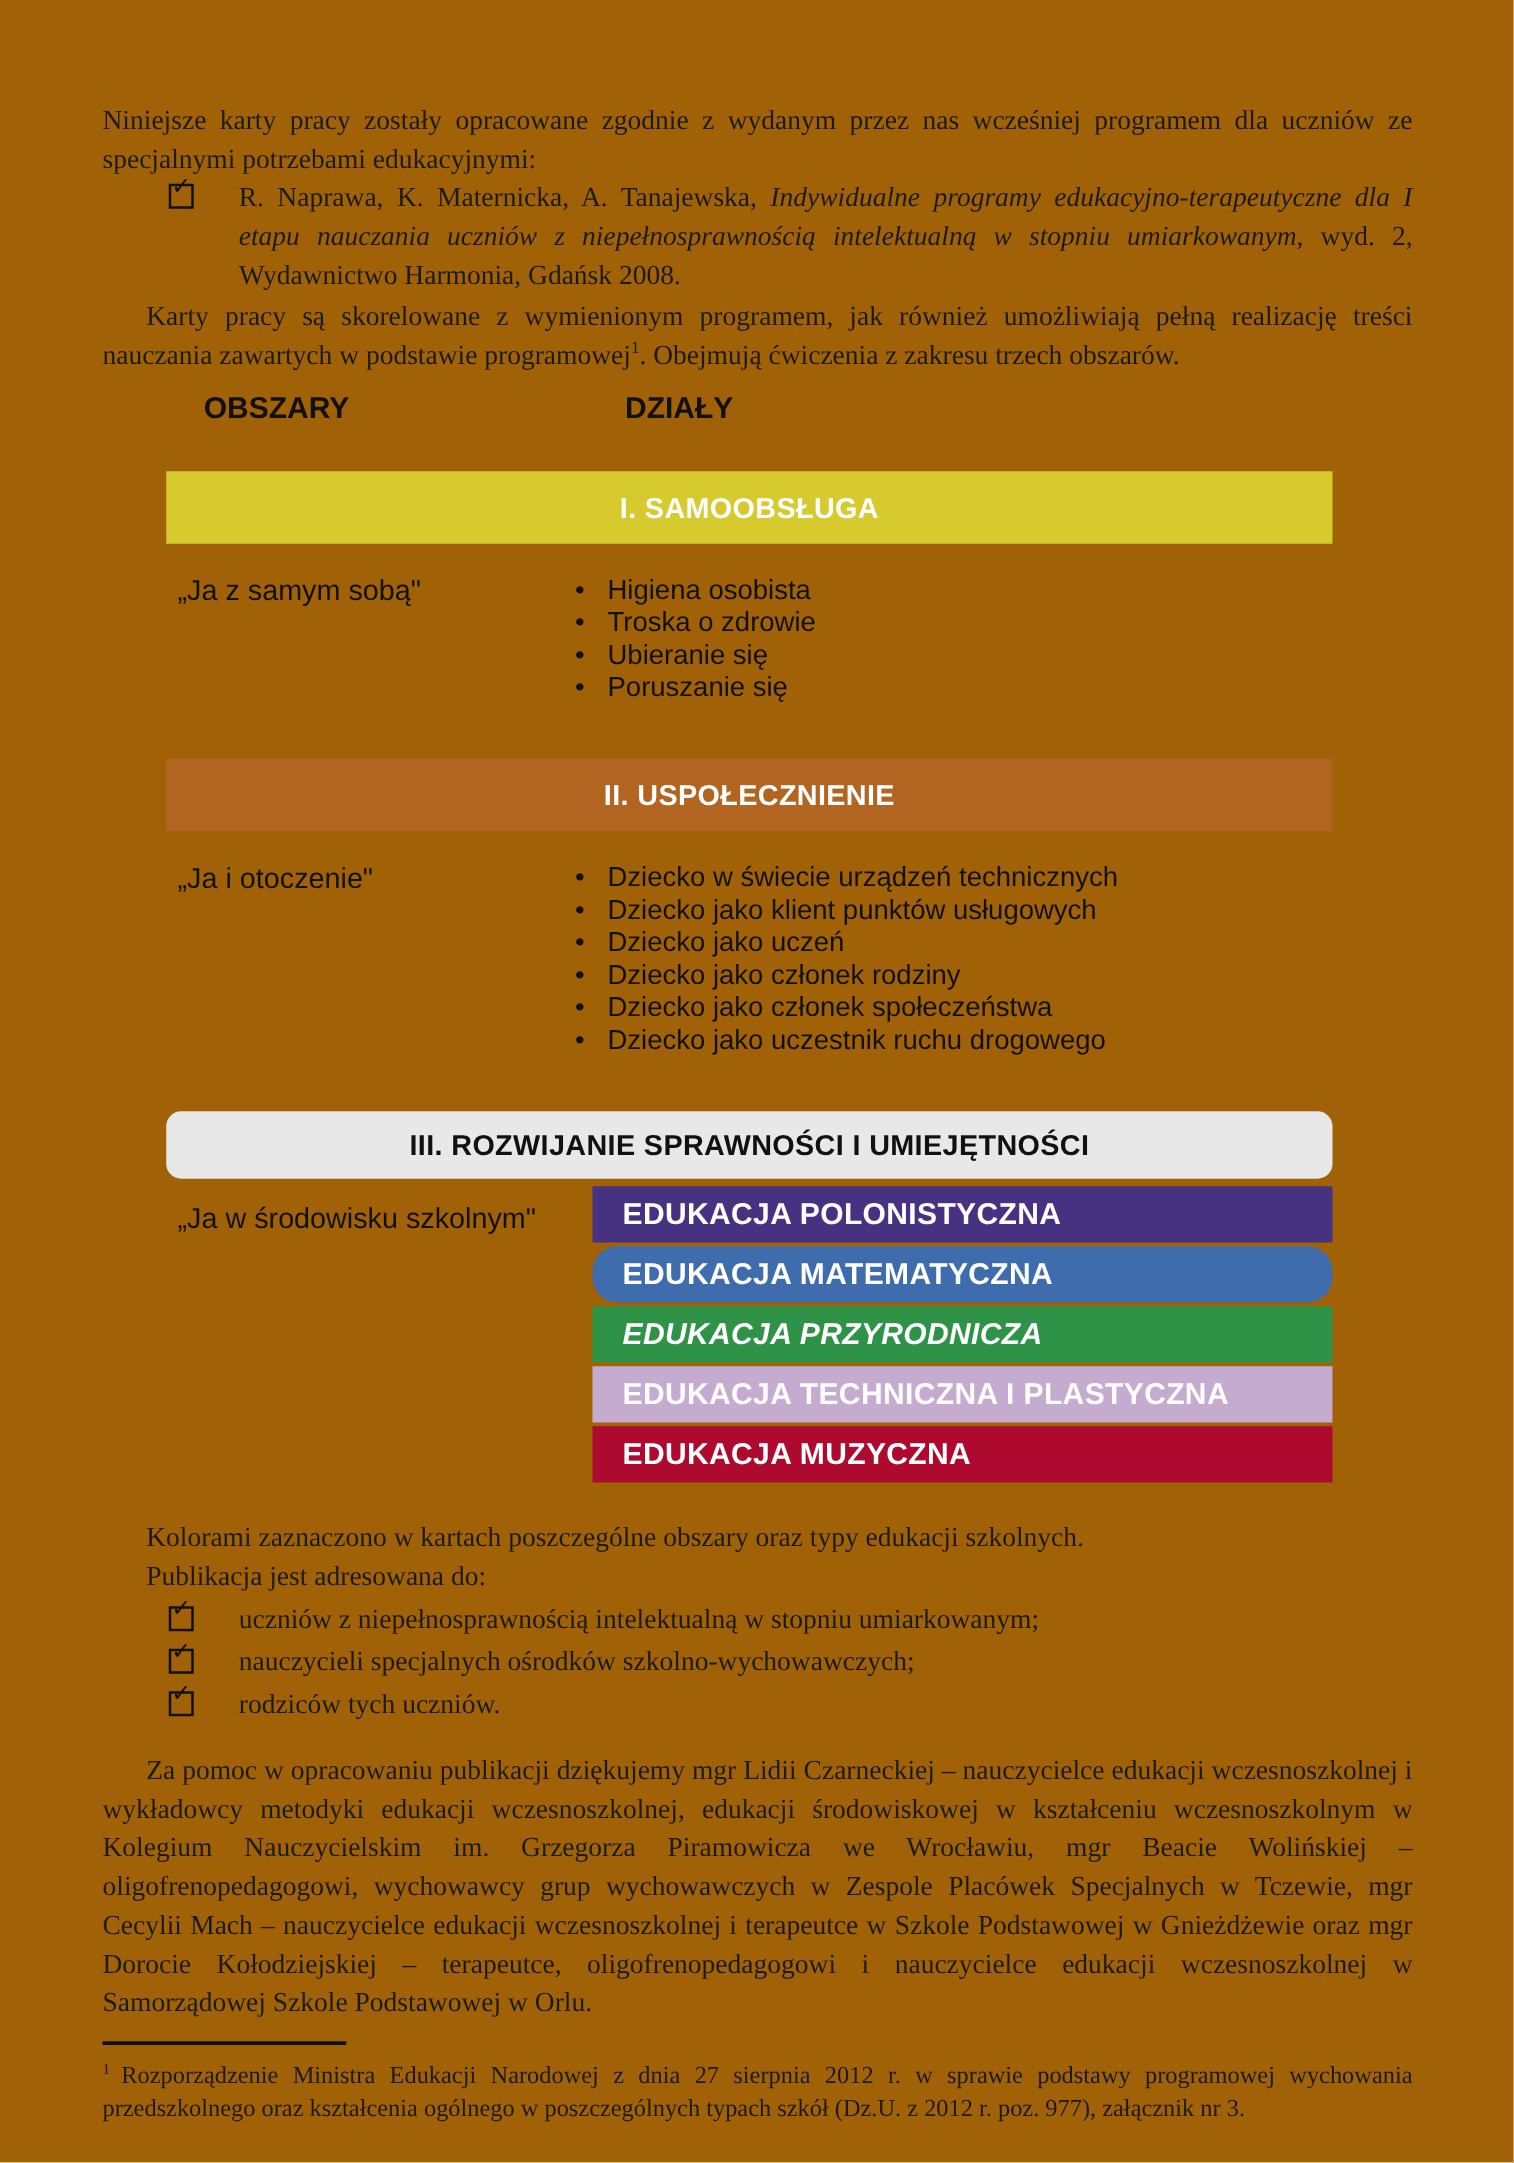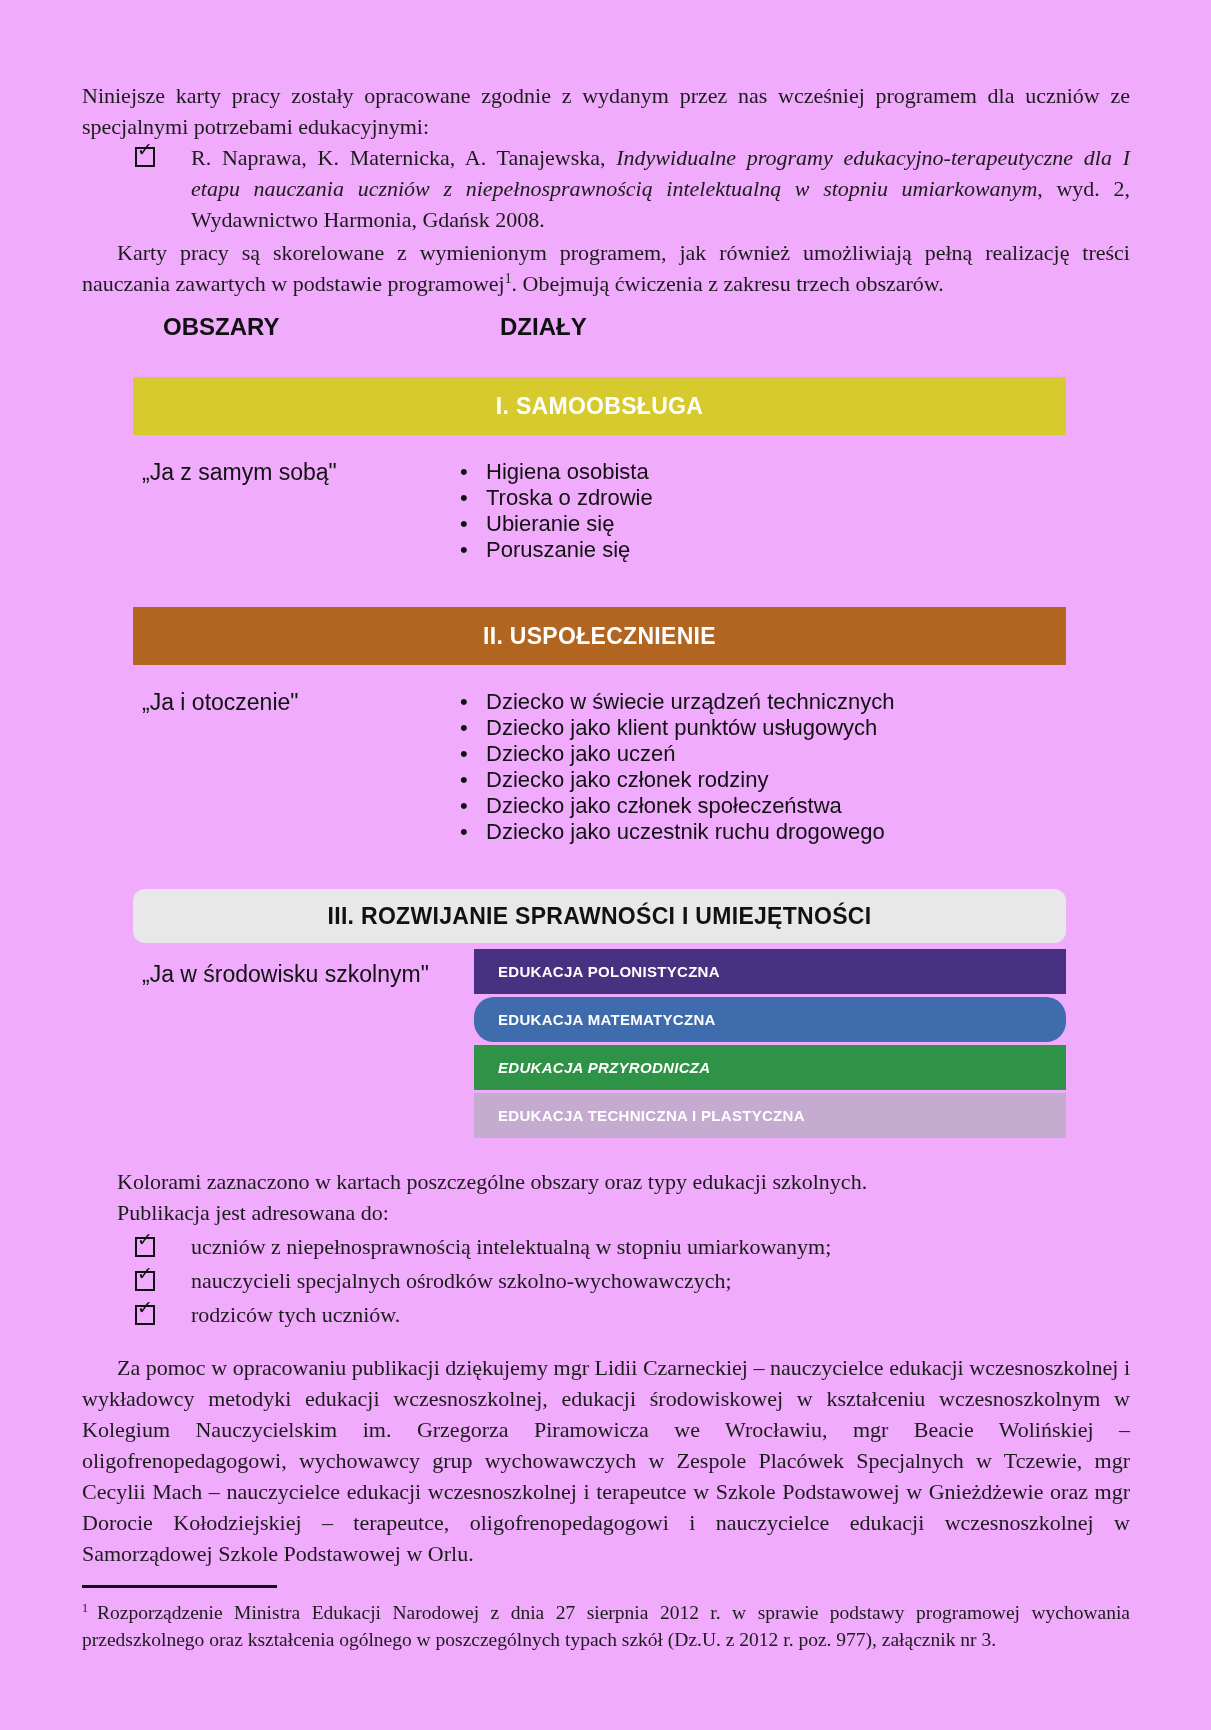--- a/index.html
+++ b/index.html
@@ -1,17 +1,17 @@
 <!DOCTYPE html>
 <html lang="pl"><head>
 <meta charset="utf-8">
 <style>
   html,body { margin:0; padding:0; background:#ffffff; }
   .page {
-    width:1211px; height:1730px; background:#f0abfc; box-sizing:border-box;
+    width:1211px; height:1730px; background:#a16207; box-sizing:border-box;
     padding:80px 81px 6px 82px; overflow:hidden; position:relative;
     font-family:"Liberation Serif", serif; color:#1b1b1b;
   }
   p { margin:0; }
   sup { font-size:0.62em; line-height:0; vertical-align:super; }
   .body-text { font-size:22px; line-height:31px; text-align:justify; }
   .indent { text-indent:35px; }
   .it { font-style:italic; }
 
   
@@ -36,21 +36,21 @@
   .band.band-gray { color:#111; height:54px; margin-bottom:6px; }
   .trow { display:flex; padding:24px 0 8px 9px; }
   .trow-label { width:318px; font-size:23px; color:#111; }
   .bullets { list-style:none; margin:0; padding:0; }
   .bullets li { display:flex; font-size:22px; line-height:26px; color:#111; }
   .bullets .dot { width:26px; flex:0 0 auto; }
   .trow3 { display:flex; padding:0 0 0 9px; }
   .trow3-label { width:332px; font-size:23px; color:#111; padding-top:12px; }
   .edu-stack { width:592px; display:flex; flex-direction:column; gap:3px; }
   .edu-band { height:45px; display:flex; align-items:center; padding-left:24px;
-    box-sizing:border-box; color:#ffffff; font-weight:bold; font-size:15px; letter-spacing:0.3px; }
+    box-sizing:border-box; color:#ffffff; font-weight:bold; font-size:24px; letter-spacing:0.3px; }
 
   .colors-note { margin-top:28px; }
   .audience-item { margin-top:3px; }
   .audience-item .checkbox { margin-top:6px; }
   .ack { margin-top:22px; }
 
   .footnote { margin-top:16px; }
   .footnote-rule { width:195px; height:3px; background:#111; margin-bottom:11px; }
   .footnote-text { font-size:19.5px; line-height:27px; text-align:justify; }
   .footnote-text sup { margin-right:9px; }
@@ -146,20 +146,23 @@
           </div>
         <div class="edu-band" style="background-color: rgb(63, 108, 172); border-radius: 20px;">
             <span>EDUKACJA MATEMATYCZNA</span>
           </div>
         <div class="edu-band" style="background-color: rgb(46, 146, 71); font-style: italic;">
             <span>EDUKACJA PRZYRODNICZA</span>
           </div>
         <div class="edu-band" style="background-color: rgb(197, 171, 208);">
             <span>EDUKACJA TECHNICZNA I PLASTYCZNA</span>
           </div>
+        <div class="edu-band" style="background-color: rgb(174, 10, 47);">
+            <span>EDUKACJA MUZYCZNA</span>
+          </div>
       </div>
     </div>
   </div>
 
   <p class="body-text indent colors-note">Kolorami zaznaczono w kartach poszczególne obszary oraz typy edukacji szkolnych.</p>
   <p class="body-text indent">Publikacja jest adresowana do:</p>
 
   <div class="check-row audience-item">
     <span class="checkbox">
         <span class="check-glyph">✓</span>

